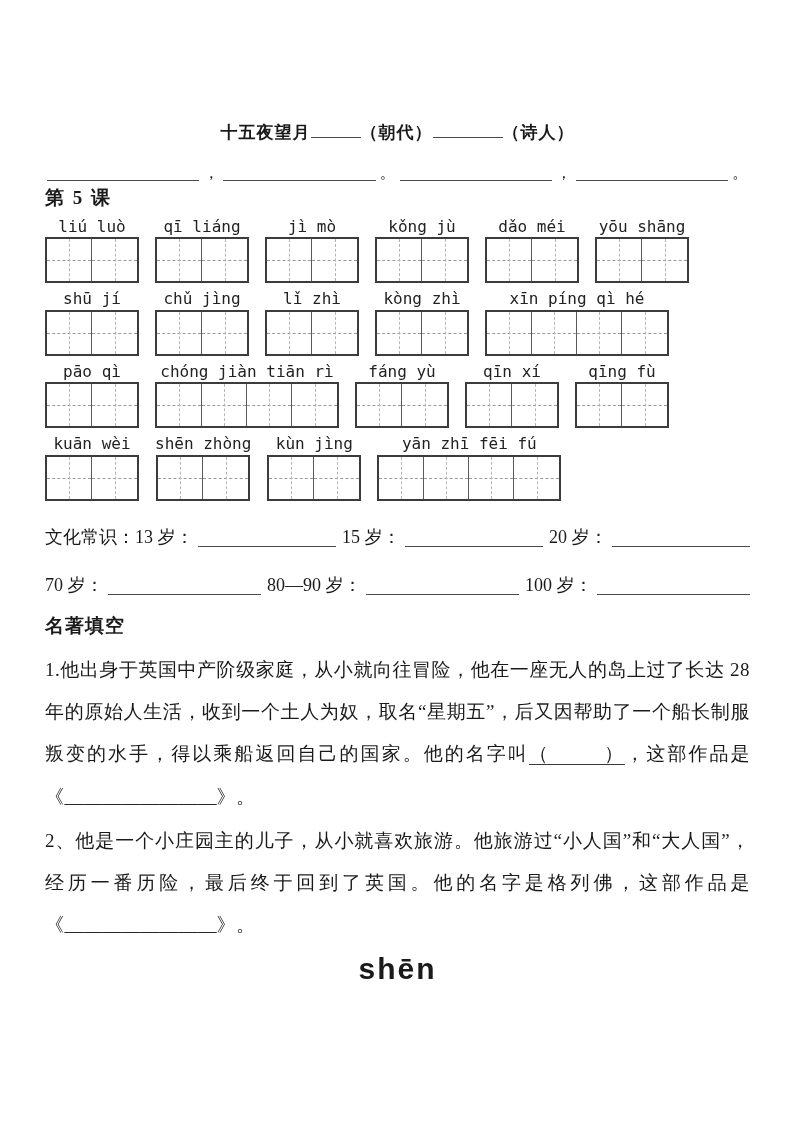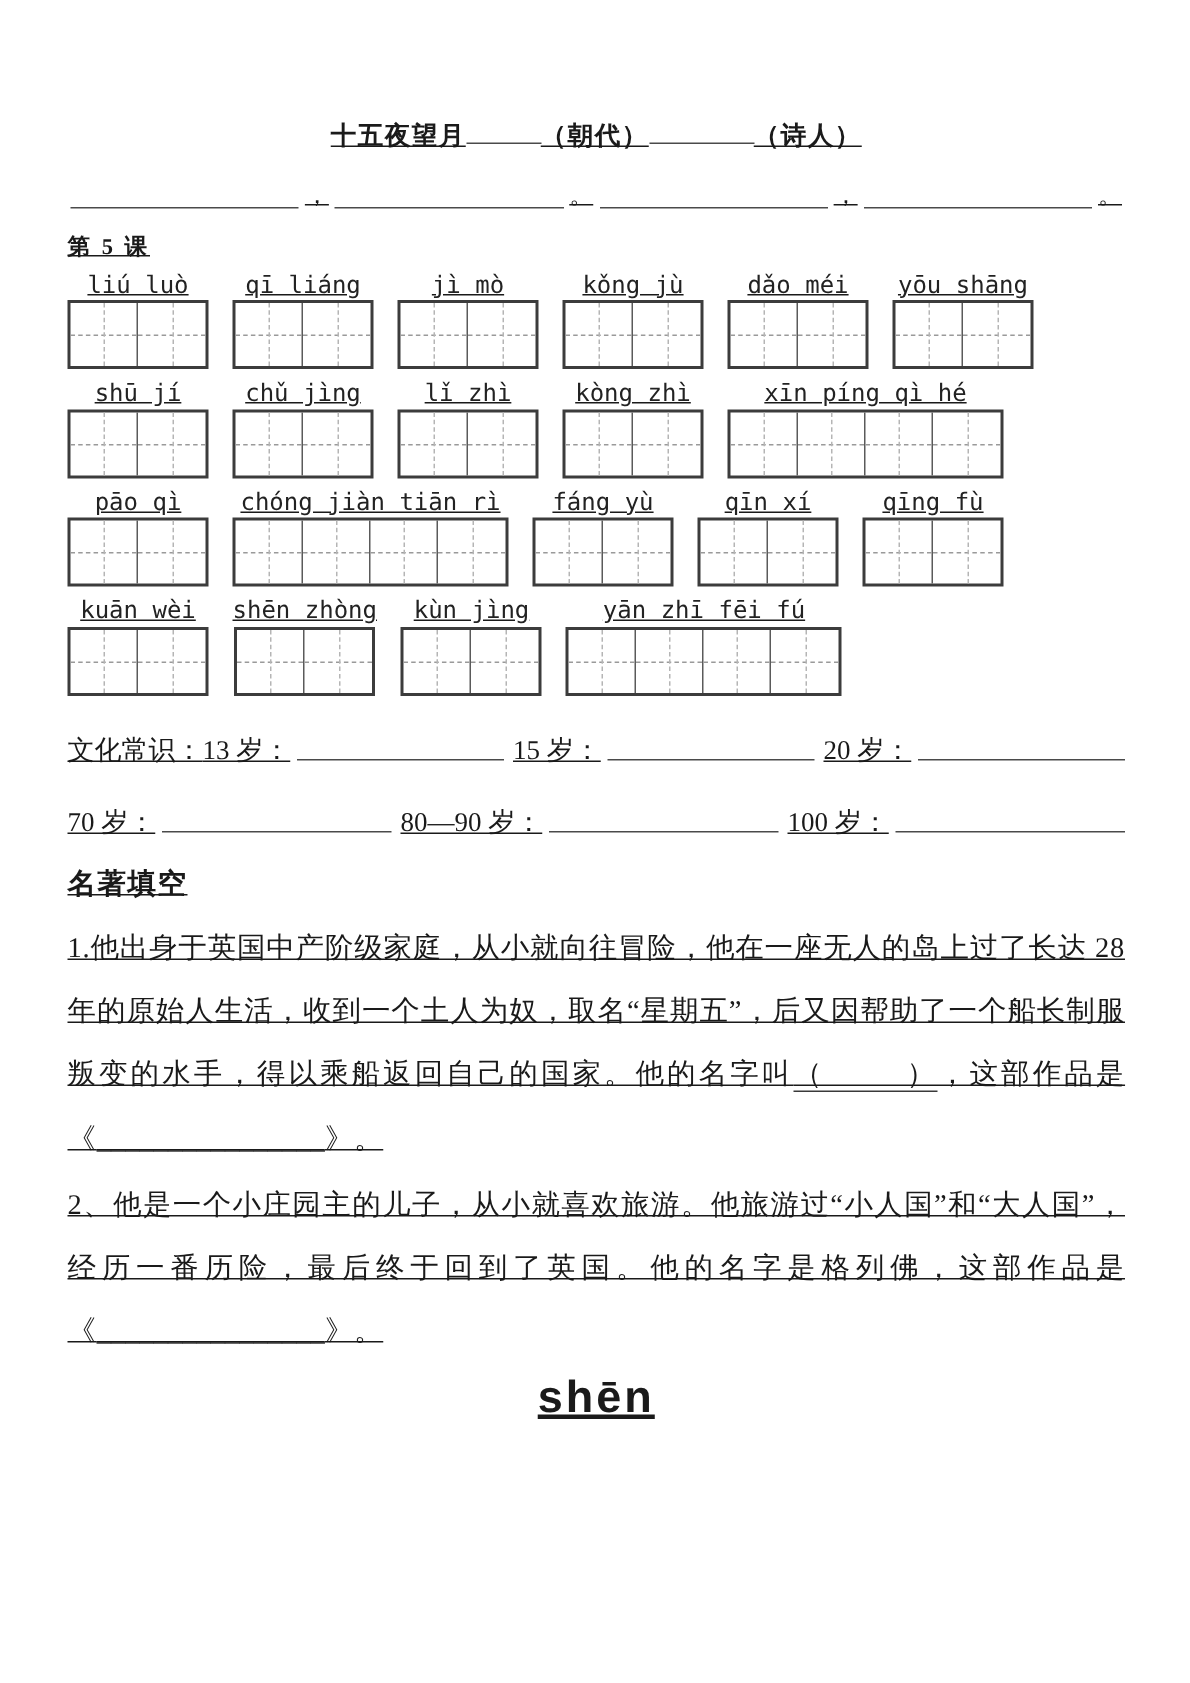--- a/index.html
+++ b/index.html
@@ -1,57 +1,57 @@
 <!DOCTYPE html>
 <html><head>
 <meta charset="utf-8">
 <style>
   * { margin:0; padding:0; box-sizing:border-box; }
   html,body { background:#ffffff; }
   body { font-family:"Liberation Serif","DejaVu Serif",serif; color:#1a1a1a; }
   .page {
     width:793px; height:1122px; margin:0 auto; background:#ffffff;
-    padding:78px 43px 0 45px; overflow:hidden; position:relative;text-decoration:underline;
+    padding:120px 43px 0 45px; overflow:hidden; position:relative;
   }
 
   
   .poem-line { text-align:center; font-size:17px; font-weight:600; letter-spacing:1px; }
   .blank { display:inline-block; border-bottom:1.6px solid #4a4a4a; height:1.05em; vertical-align:baseline; }
   .bw-50 { width:50px; } .bw-70 { width:70px; }
 
   .blanks-row { display:flex; align-items:flex-end; margin-top:20px; font-size:16px; }
   .blanks-row .blank { flex:1; margin:0 2px; }
   .blanks-row .sep { padding:0 2px; line-height:1; }
 
   
   .unit-title {
     text-align:center; font-family:"Liberation Sans","DejaVu Sans",sans-serif;
     font-weight:bold; font-size:30px; margin-top:26px; letter-spacing:2px;
   }
-  .lesson-title { font-size:15px; font-weight:bold; margin-top:16px; letter-spacing:2px; }
+  .lesson-title { font-size:19px; font-weight:bold; margin-top:4px; letter-spacing:2px; }
   .section-title {
     font-family:"Liberation Sans","DejaVu Sans",sans-serif;
     font-weight:bold; font-size:19px; margin-top:16px; letter-spacing:1px;
   }
 
   
   .word-row { display:flex; justify-content:flex-start; gap:16px; margin-top:7px; }
   .word { display:flex; flex-direction:column; align-items:center;text-align:right; }
   .pinyin {
     font-family:"DejaVu Sans Mono",monospace; font-size:16px; color:#222;
     white-space:nowrap; margin-bottom:2px; line-height:1.1;
   }
   .grid { display:flex; border:2px solid #3c3c3c; background:#fff; }
   .cell { width:45px; height:42px; position:relative; border-right:1px solid #5a5a5a; }
   .cell:last-child { border-right:none; }
   .cell::before { content:""; position:absolute; left:0; right:0; top:50%; border-top:1px dashed #9a9a9a; }
   .cell::after  { content:""; position:absolute; top:0; bottom:0; left:50%; border-left:1px dashed #b5b5b5; }
 
   
-  .age-row { display:flex; align-items:flex-start; margin-top:24px; font-size:18px; white-space:nowrap; }
+  .age-row { display:flex; align-items:flex-end; margin-top:24px; font-size:18px; white-space:nowrap; }
   .age-row .lbl { flex:0 0 auto; }
   .age-row .blank { flex:1; margin:0 6px 2px 4px; }
   .age-row .blank:last-child { margin-right:0; }
 
   
   .para { font-size:19px; line-height:2.22; text-align:justify; margin-top:10px; letter-spacing:0.5px; }
   .para.second { margin-top:2px; }
   .u { border-bottom:1.6px solid #3a3a3a; }
   .uscore { letter-spacing:0; }
 </style>

